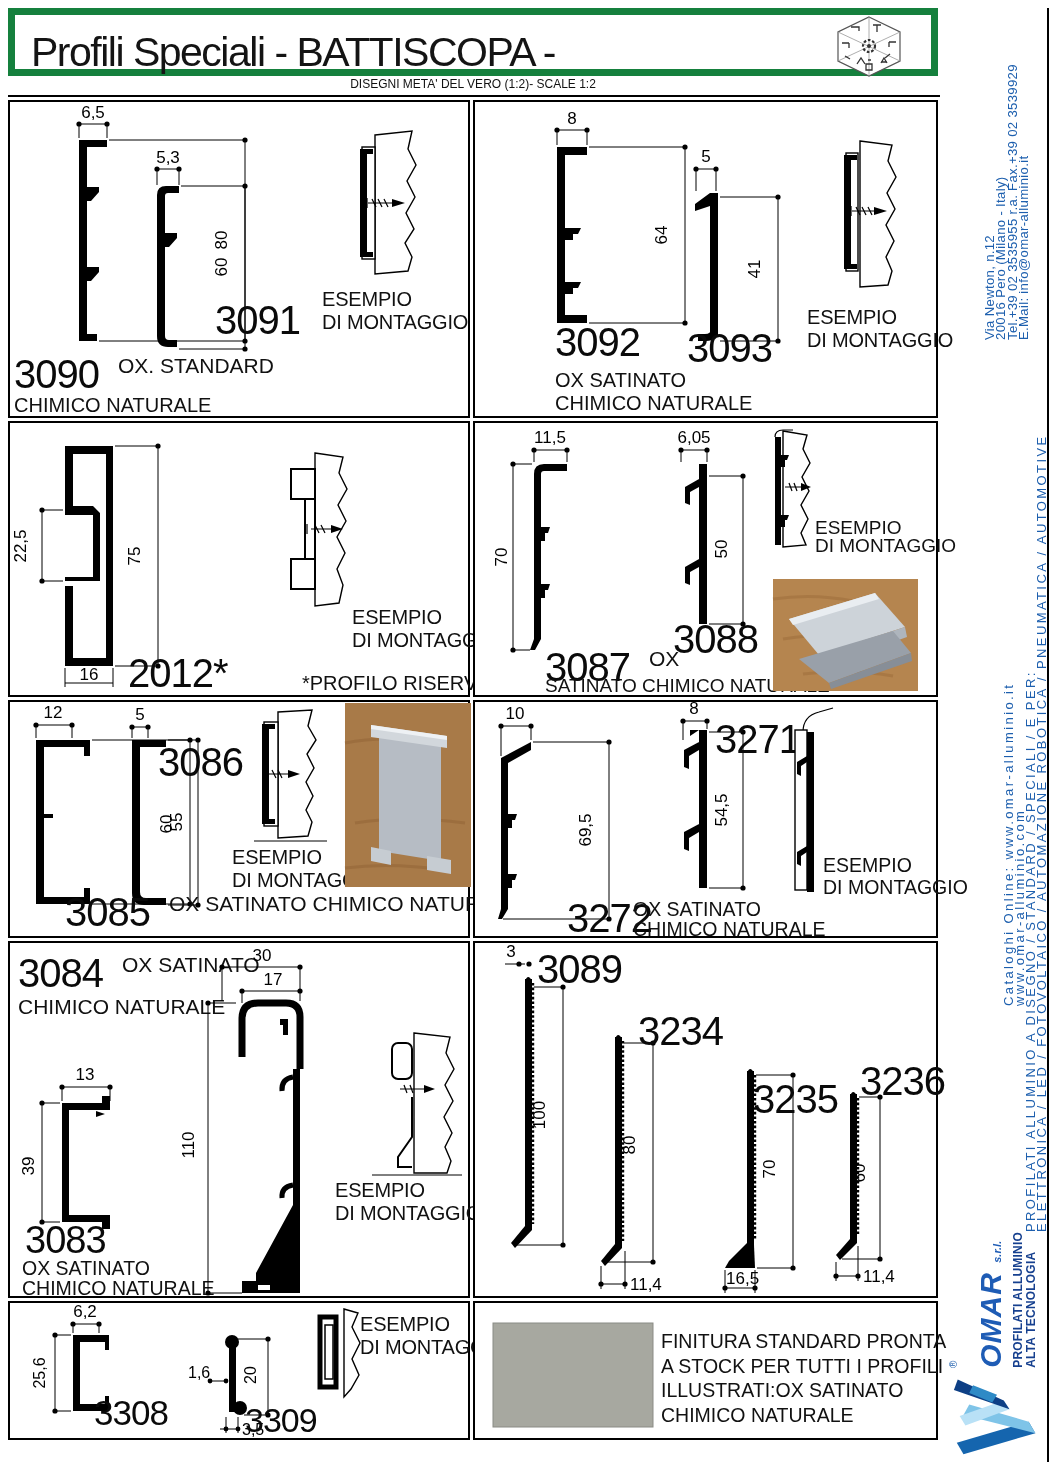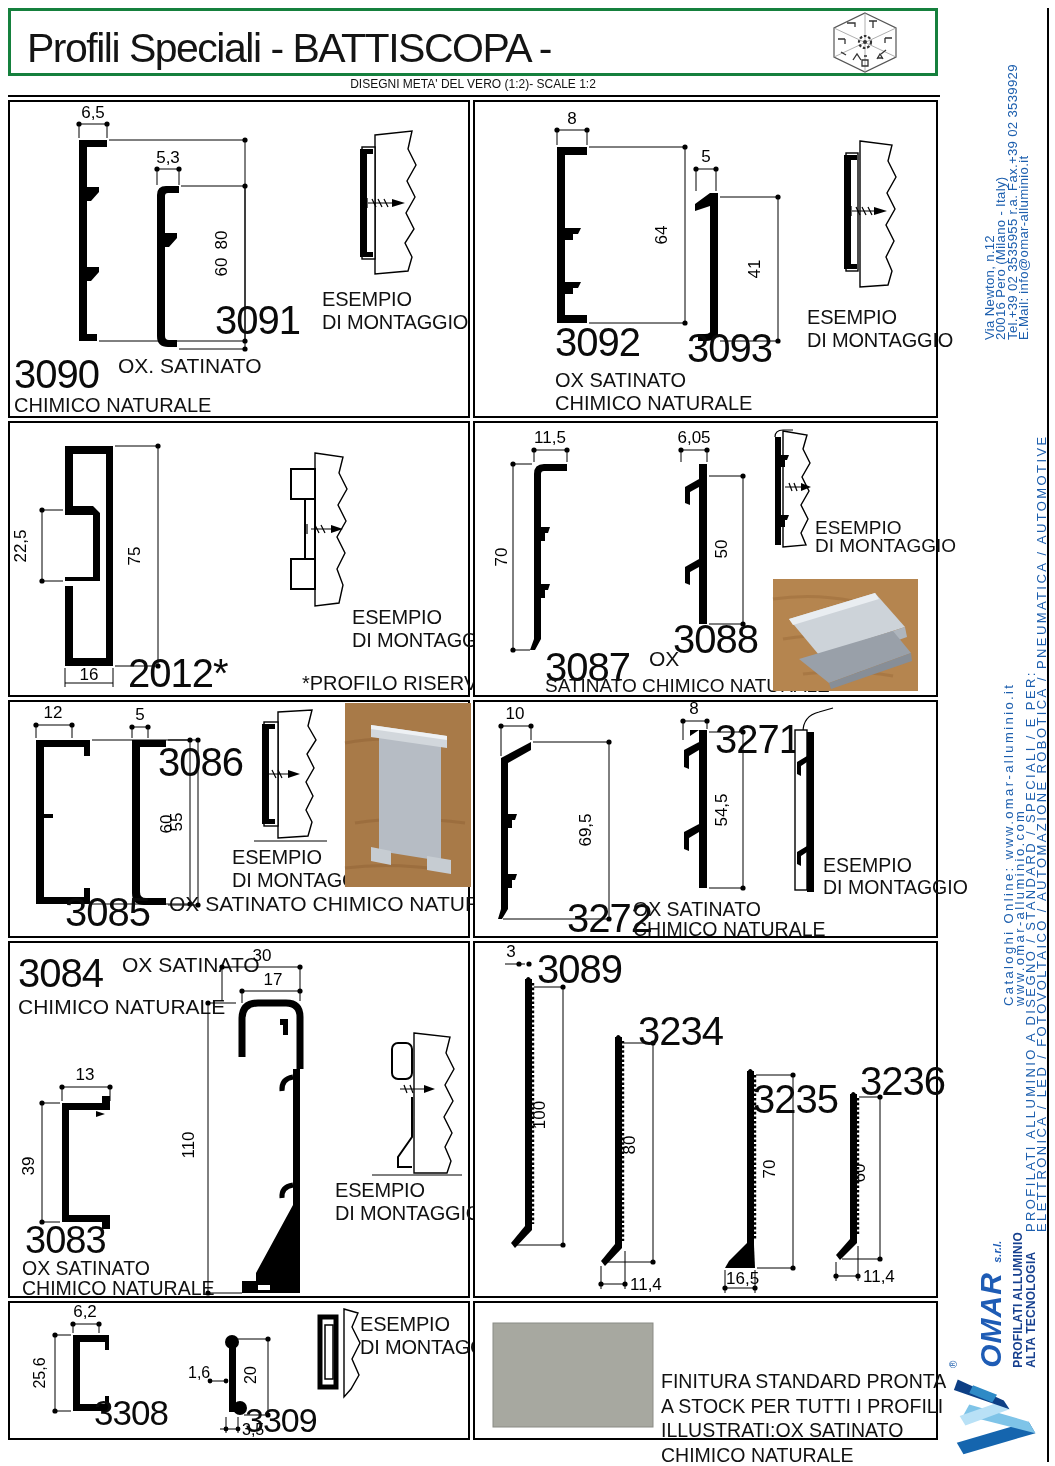--- a/index.html
+++ b/index.html
@@ -43,21 +43,21 @@
   .tag { font-size: 12px; font-weight: bold; color: #16408f; line-height: 13px; letter-spacing: 0.2px; white-space: nowrap; }
   .wsvg { position: static; }
   #footerbar { position:absolute; left:8px; top:1442px; width:930px; height:22px; border:2px solid #000;
                font-size:19px; line-height:17px; text-align:right; padding-right:6px; white-space:nowrap; color:#111; }
 </style>
 </head>
 <body>
 
 <div id="page">
 
-  <div class="abs" style="left:8px;top:8px;width:930px;height:68px;border:3px solid #15803d;">
+  <div class="abs" style="left:8px;top:8px;width:930px;height:68px;border:7px solid #15803d;">
     <div id="title">Profili Speciali - BATTISCOPA -</div>
     <svg class="d" style="left:812px;top:1px;" width="84" height="62" viewBox="0 0 84 62">
       <polygon points="42,1 73,16 73,45 42,60 11,45 11,16" fill="#fff" stroke="#555" stroke-width="1.2"></polygon>
       <path d="M42,1 L42,60 M11,16 L73,45 M73,16 L11,45" stroke="#999" stroke-width="0.8" fill="none"></path>
       <circle cx="42" cy="30" r="6" fill="none" stroke="#333" stroke-width="2.2" stroke-dasharray="2.6 1.8"></circle>
       <circle cx="42" cy="30" r="2" fill="#333"></circle>
       <g fill="none" stroke="#333" stroke-width="1.3">
         <path d="M24,11 h8 v4"></path>
           <path d="M50,9 v7 m-4,-7 h8"></path>
           <path d="M62,26 h7 m-7,0 v5"></path>
@@ -122,21 +122,21 @@
         <path d="M52,72 l4,8 m2,-8 l4,8 m2,-8 l4,8"></path>
       </g>
       <path class="p" d="M72,72 l13,4 -13,4 z"></path>
     </svg>
     <div class="esem" style="left:312px;top:186px;">
       <div>ESEMPIO</div>
       <div>DI MONTAGGIO</div>
     </div>
     <div class="codeline" style="left:4px;top:252px;">
       <span class="c">3090</span>
-      <span class="fin-i">OX. SATINATO</span>
+      <span class="fin-i">OX. STANDARD</span>
     </div>
     <div class="fin" style="left:4px;top:292px;">CHIMICO NATURALE</div>
   </div>
 
   <div class="panel" style="left:473px;top:100px;width:465px;height:318px;">
     <svg class="d" style="left:62px;top:8px;" width="175" height="250">
       <g>
         <text x="35" y="14" text-anchor="middle">8</text>
         <line class="dl" x1="20" y1="20" x2="50" y2="20"></line>
         <circle class="dot" cx="20" cy="20" r="2.6"></circle>
@@ -660,21 +660,21 @@
     <div class="esem" style="left:350px;top:10px;">
       <div>ESEMPIO</div>
       <div>DI MONTAGGIO</div>
     </div>
   </div>
 
   <div class="panel" style="left:473px;top:1301px;width:465px;height:139px;">
     <svg class="d" style="left:18px;top:20px;" width="160" height="104">
       <rect width="160" height="104" stroke="#8a8b85" stroke-width="1" fill="#a7a8a0"></rect>
     </svg>
-    <div class="abs" style="left:186px;top:26px;width:298px;font-size:19.5px;line-height:24.5px;color:#111;margin-top:40px;">FINITURA STANDARD PRONTA A STOCK PER TUTTI I PROFILI ILLUSTRATI:OX SATINATO CHIMICO NATURALE</div>
+    <div class="abs" style="left:186px;top:26px;width:298px;font-size:19.5px;line-height:24.5px;color:#111;">FINITURA STANDARD PRONTA A STOCK PER TUTTI I PROFILI ILLUSTRATI:OX SATINATO CHIMICO NATURALE</div>
   </div>
 
 
   <div class="abs" style="left:1047px;top:8px;width:2px;height:1454px;background:#000;"></div>
 
   <div class="vwrap" style="left:984px;top:36px;width:48px;height:304px;">
     <div class="vinner contact blue" style="width:304px;">
       <div>Via Newton, n.12</div>
       <div>20016 Pero (Milano - Italy)</div>
       <div>Tel.+39 02 3535955 r.a. Fax.+39 02 3539929</div>

